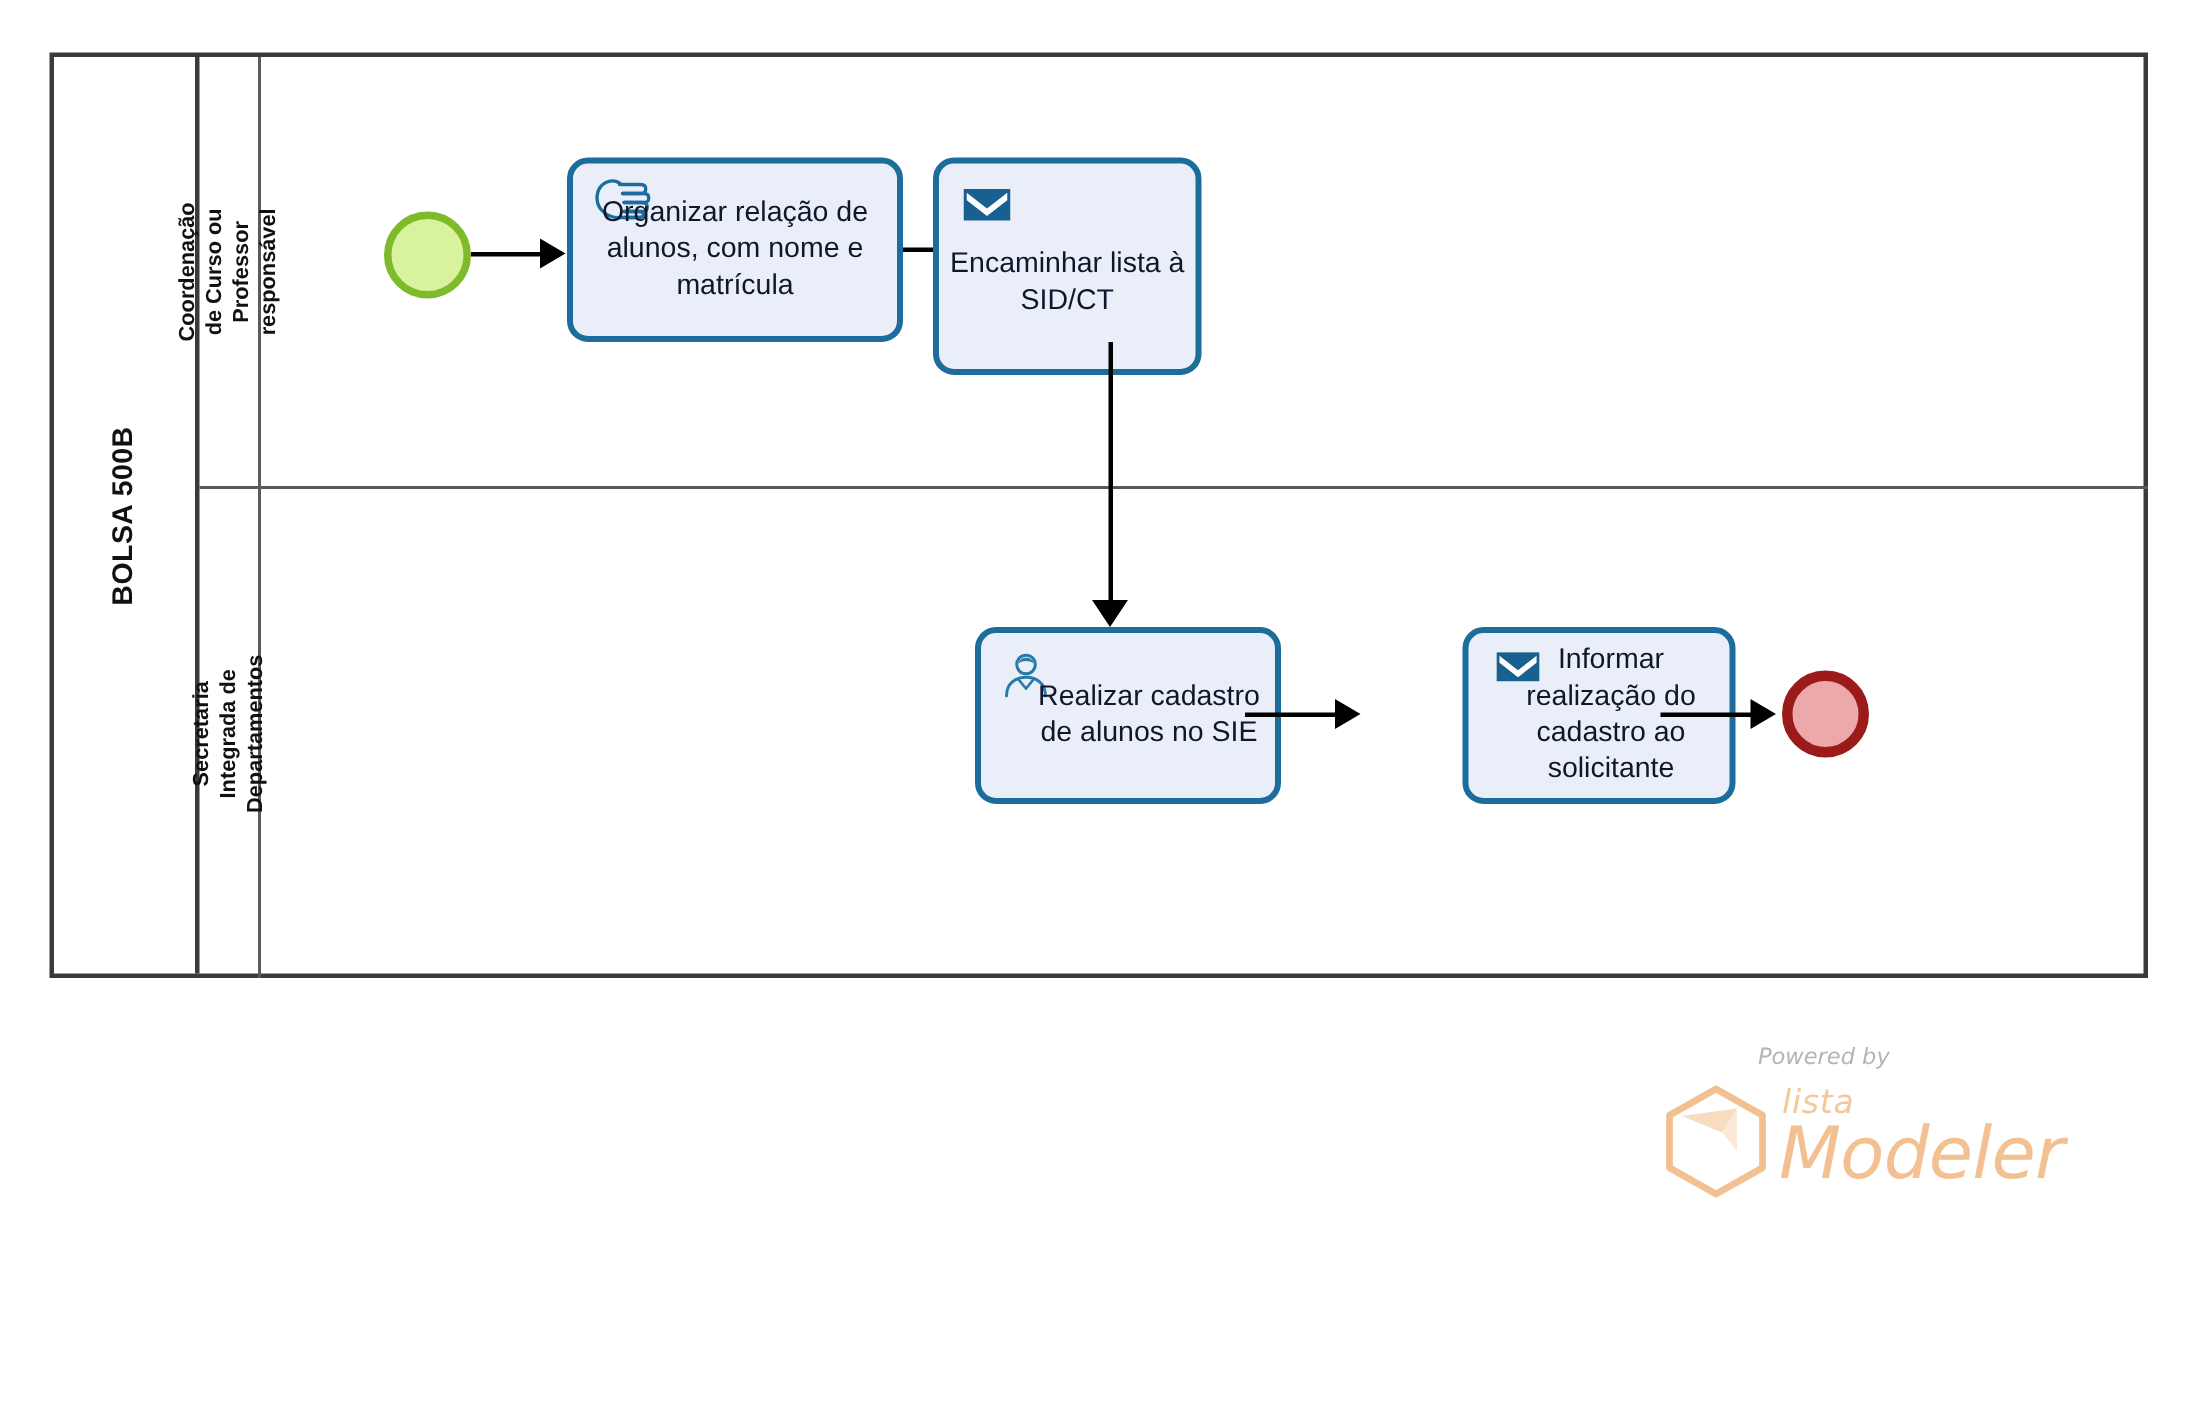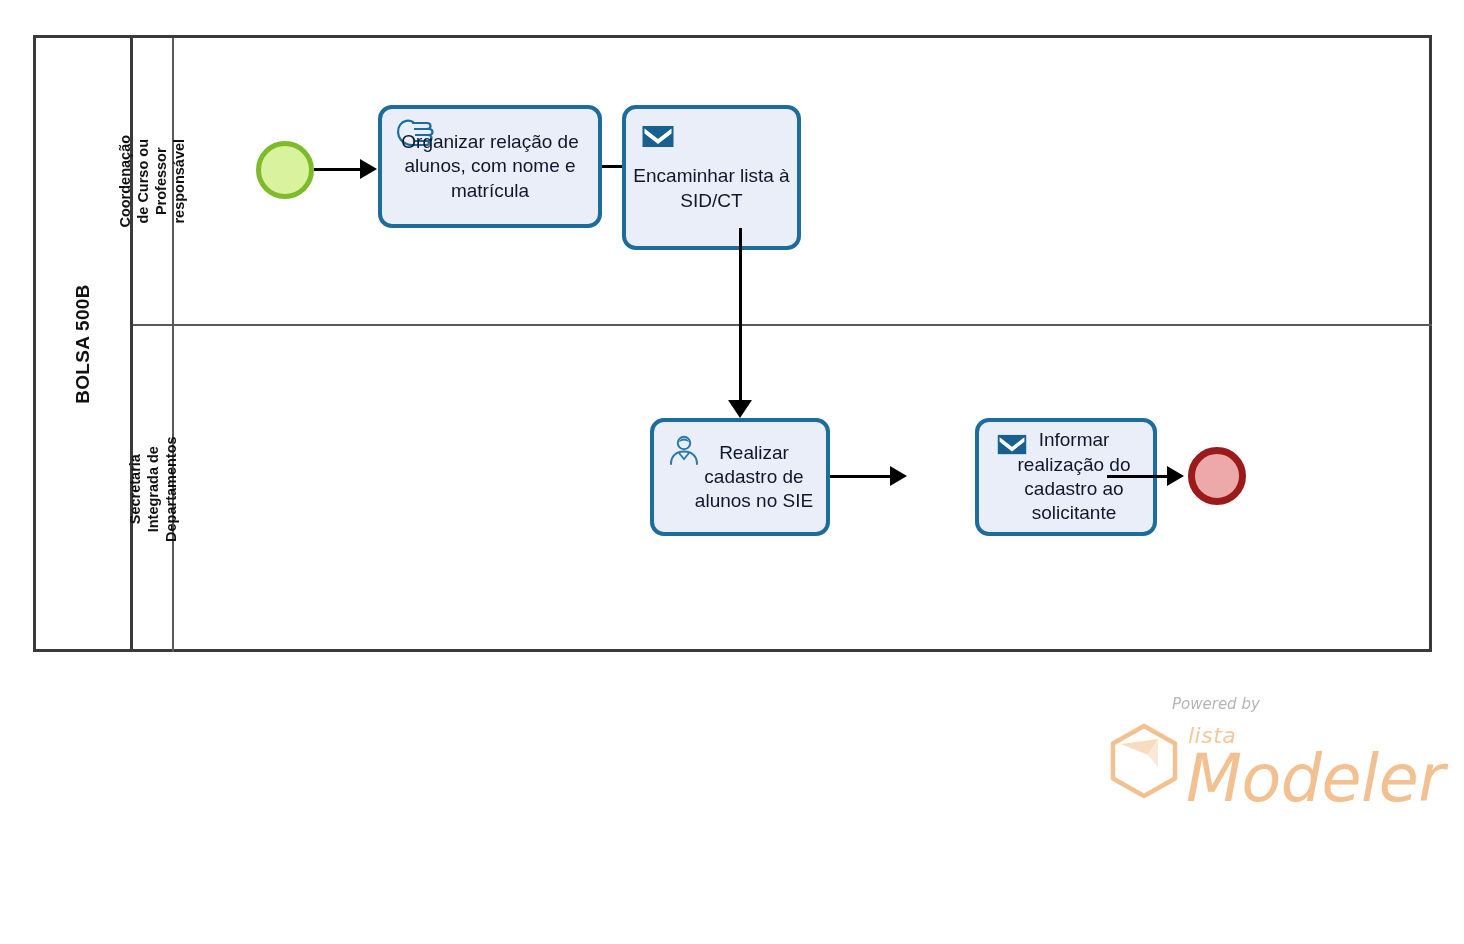--- a/index.html
+++ b/index.html
@@ -177,21 +177,21 @@
     top: 28px;
     font-size: 22px;
     color: #F2C99B;
     letter-spacing: 0.5px;
     font-family: "DejaVu Sans", sans-serif;
   }
   .wm-modeler {
     position: absolute;
     left: 82px;
     top: 46px;
-    font-size: 65px;
+    font-size: 48px;
     color: #F3C191;
     letter-spacing: -0.5px;
     font-family: "DejaVu Sans", sans-serif;
   }
 </style>
 </head>
 <body>
 
 <div id="canvas">
 
@@ -246,21 +246,21 @@
         <rect x="0.5" y="1" width="31" height="21" fill="#17608F"></rect>
         <path d="M2.5 3.5 L16 14 L29.5 3.5 L29.5 8.5 L16 19 L2.5 8.5 Z" fill="#ffffff"></path>
       </svg>
     </span>
     <span class="task-label" style="padding-top:22px;">Encaminhar lista à SID/CT</span>
   </div>
 
   <div class="conn-line conn-v" style="left:739px; top:228px; height:178px;"></div>
   <div class="arrow-d" style="left:728px; top:400px;"></div>
 
-  <div class="task" style="left:650px; top:418px; width:180px; height:118px;">
+  <div class="task" style="left:650px; top:418px; width:204px; height:118px;">
     <span class="task-icon" style="left:14px; top:13px;">
       <svg width="32" height="30" viewBox="0 0 32 30" aria-hidden="true">
         <circle cx="16" cy="8" r="6.2" fill="none" stroke="#2A7AA8" stroke-width="2"></circle>
         <path d="M16 3.5 a5.5 5.5 0 0 1 5.2 3.8 a9 9 0 0 0 -10.4 0 A5.5 5.5 0 0 1 16 3.5 z" fill="#2A7AA8"></path>
         <path d="M3 29 C3 20.5, 9 16.5, 16 16.5 C23 16.5, 29 20.5, 29 29" fill="none" stroke="#2A7AA8" stroke-width="2" stroke-linecap="round"></path>
         <path d="M11 18 L16 24 L21 18" fill="none" stroke="#2A7AA8" stroke-width="1.8"></path>
       </svg>
     </span>
     <span class="task-label" style="padding-left:28px;">Realizar cadastro de alunos no SIE</span>
   </div>

